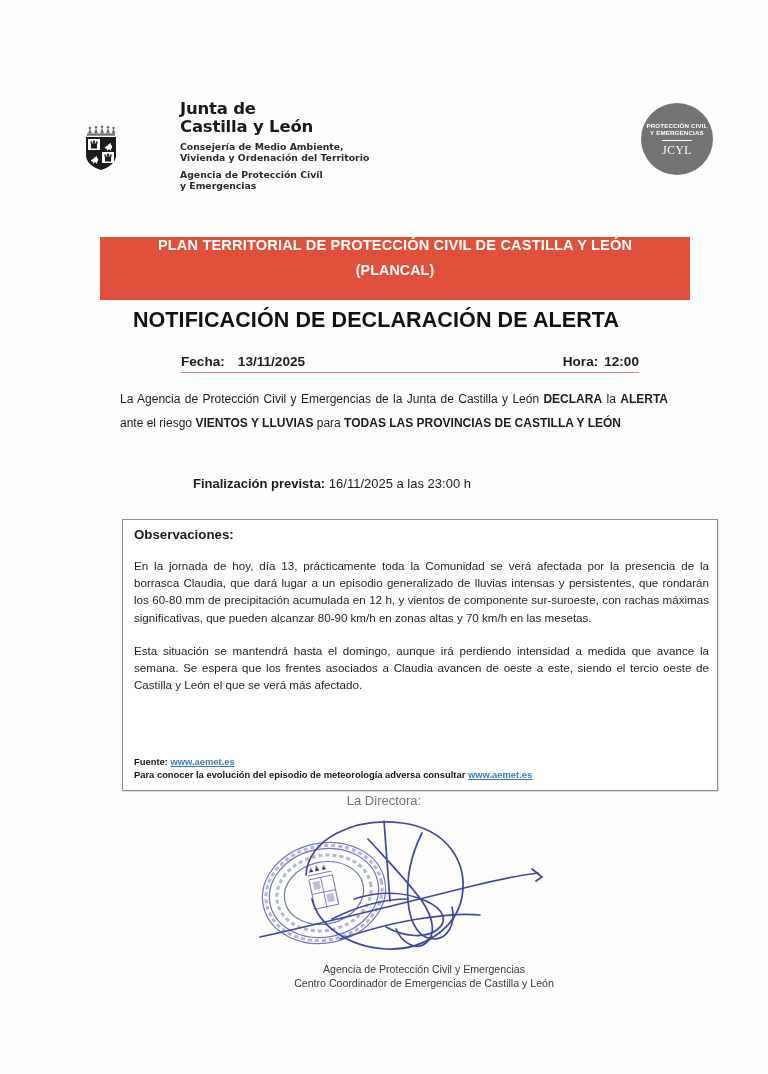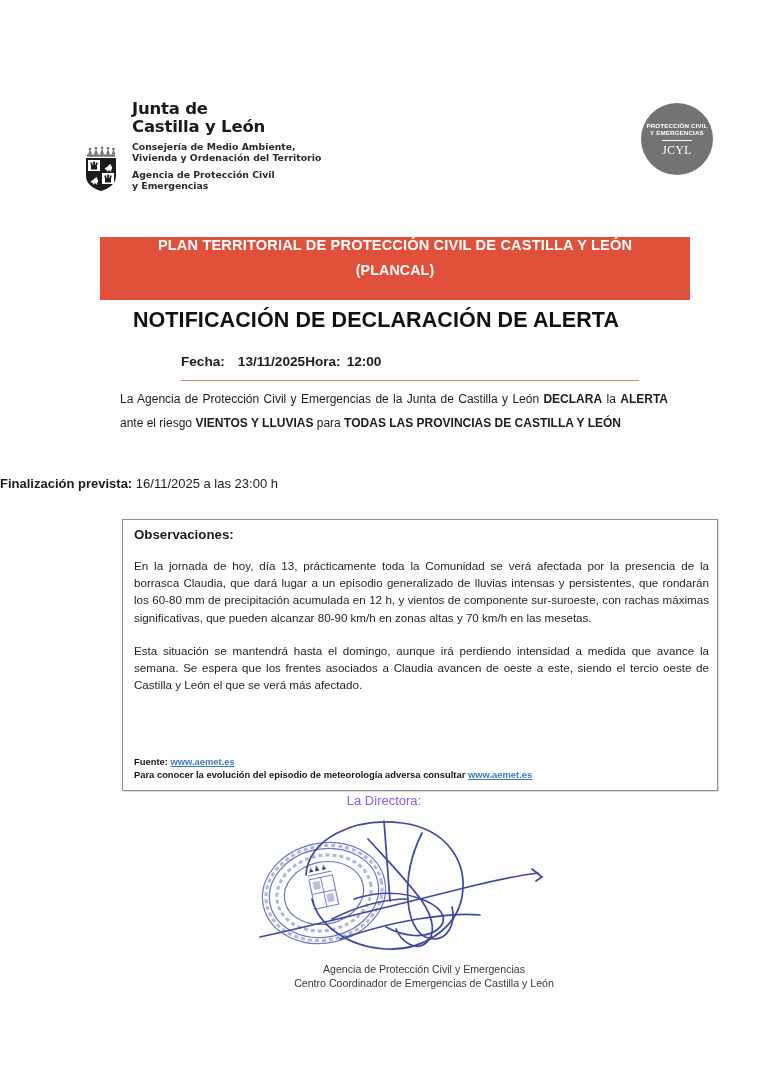--- a/index.html
+++ b/index.html
@@ -22,21 +22,22 @@
     inset: 0;
     background: #fdfdfd;
   }
 
   
   .header {
     position: absolute;
     top: 100px;
     left: 78px;
     display: flex;
-    align-items: flex-end;
+    align-items: center;
+    gap: 48px;
   }
   .crest {
     width: 46px;
     height: 46px;
     position: relative;
     flex: 0 0 auto;
     margin-top: 4px;
   }
   .crest svg { display:block; }
   .jcyl-wordmark {
@@ -143,24 +144,24 @@
     letter-spacing: 0.1px;
   }
 
   
   .datetime-row {
     position: absolute;
     top: 354px;
     left: 181px;
     width: 458px;
     display: flex;
-    justify-content: flex-start;
+    justify-content: space-between;
     align-items: baseline;
     border-bottom: 1.3px solid #d98b7a;
-    padding-bottom: 11px;
+    padding-bottom: 3px;
     font-size: 13.6px;
     font-weight: bold;
   }
   .dt-group { white-space: nowrap; }
   .dt-label { font-weight: bold; }
   .dt-value { font-weight: bold; margin-left: 13px; }
   .dt-group.hora .dt-value { margin-left: 6px; }
 
   
   .declaration {
@@ -174,20 +175,21 @@
     text-justify: inter-word;
   }
   .declaration b { font-weight: bold; }
 
   
   .finalizacion {
     position: absolute;
     top: 476px;
     left: 0;
     width: 664px;
+    text-align: center;
     font-size: 13px;
   }
   .finalizacion .fz-label { font-weight: bold; }
 
   
   .obs-box {
     position: absolute;
     top: 503px;
     left: 122px;
     width: 596px;
@@ -236,21 +238,21 @@
   }
 
   
   .directora {
     position: absolute;
     top: 793px;
     left: 0;
     width: 768px;
     text-align: center;
     font-size: 13px;
-    color: #8b5cf6;
+    color: #737373;
   }
   .sig-area {
     position: absolute;
     top: 815px;
     left: 236px;
     width: 330px;
     height: 160px;
   }
   .sig-area svg { display: block; }
 

